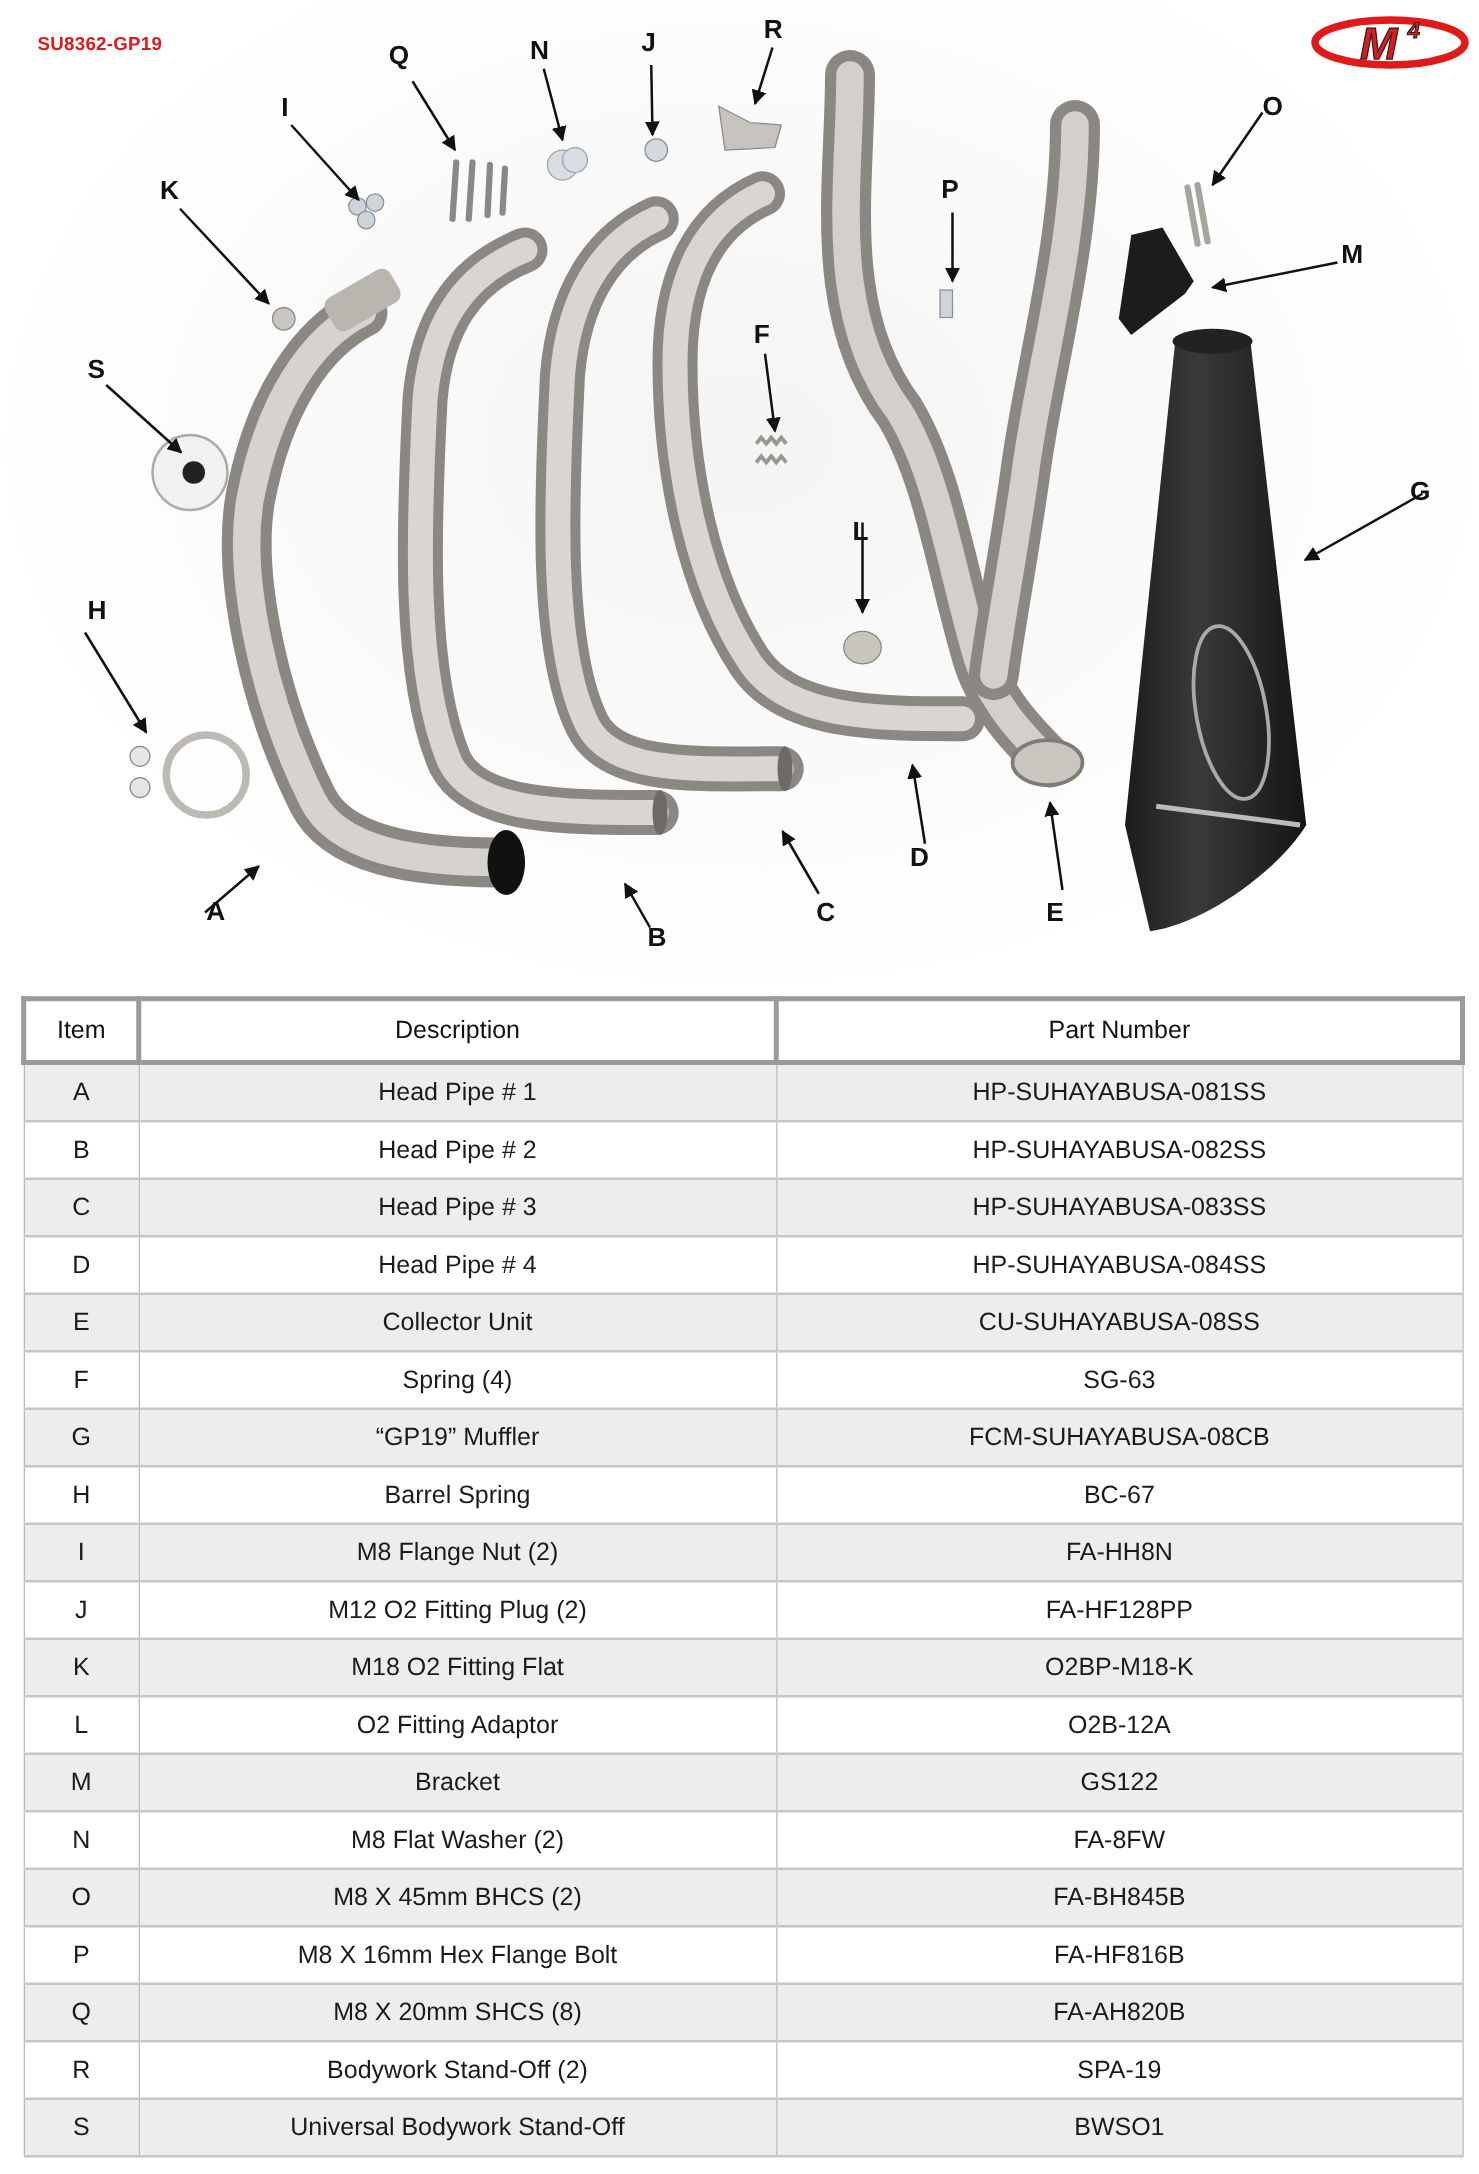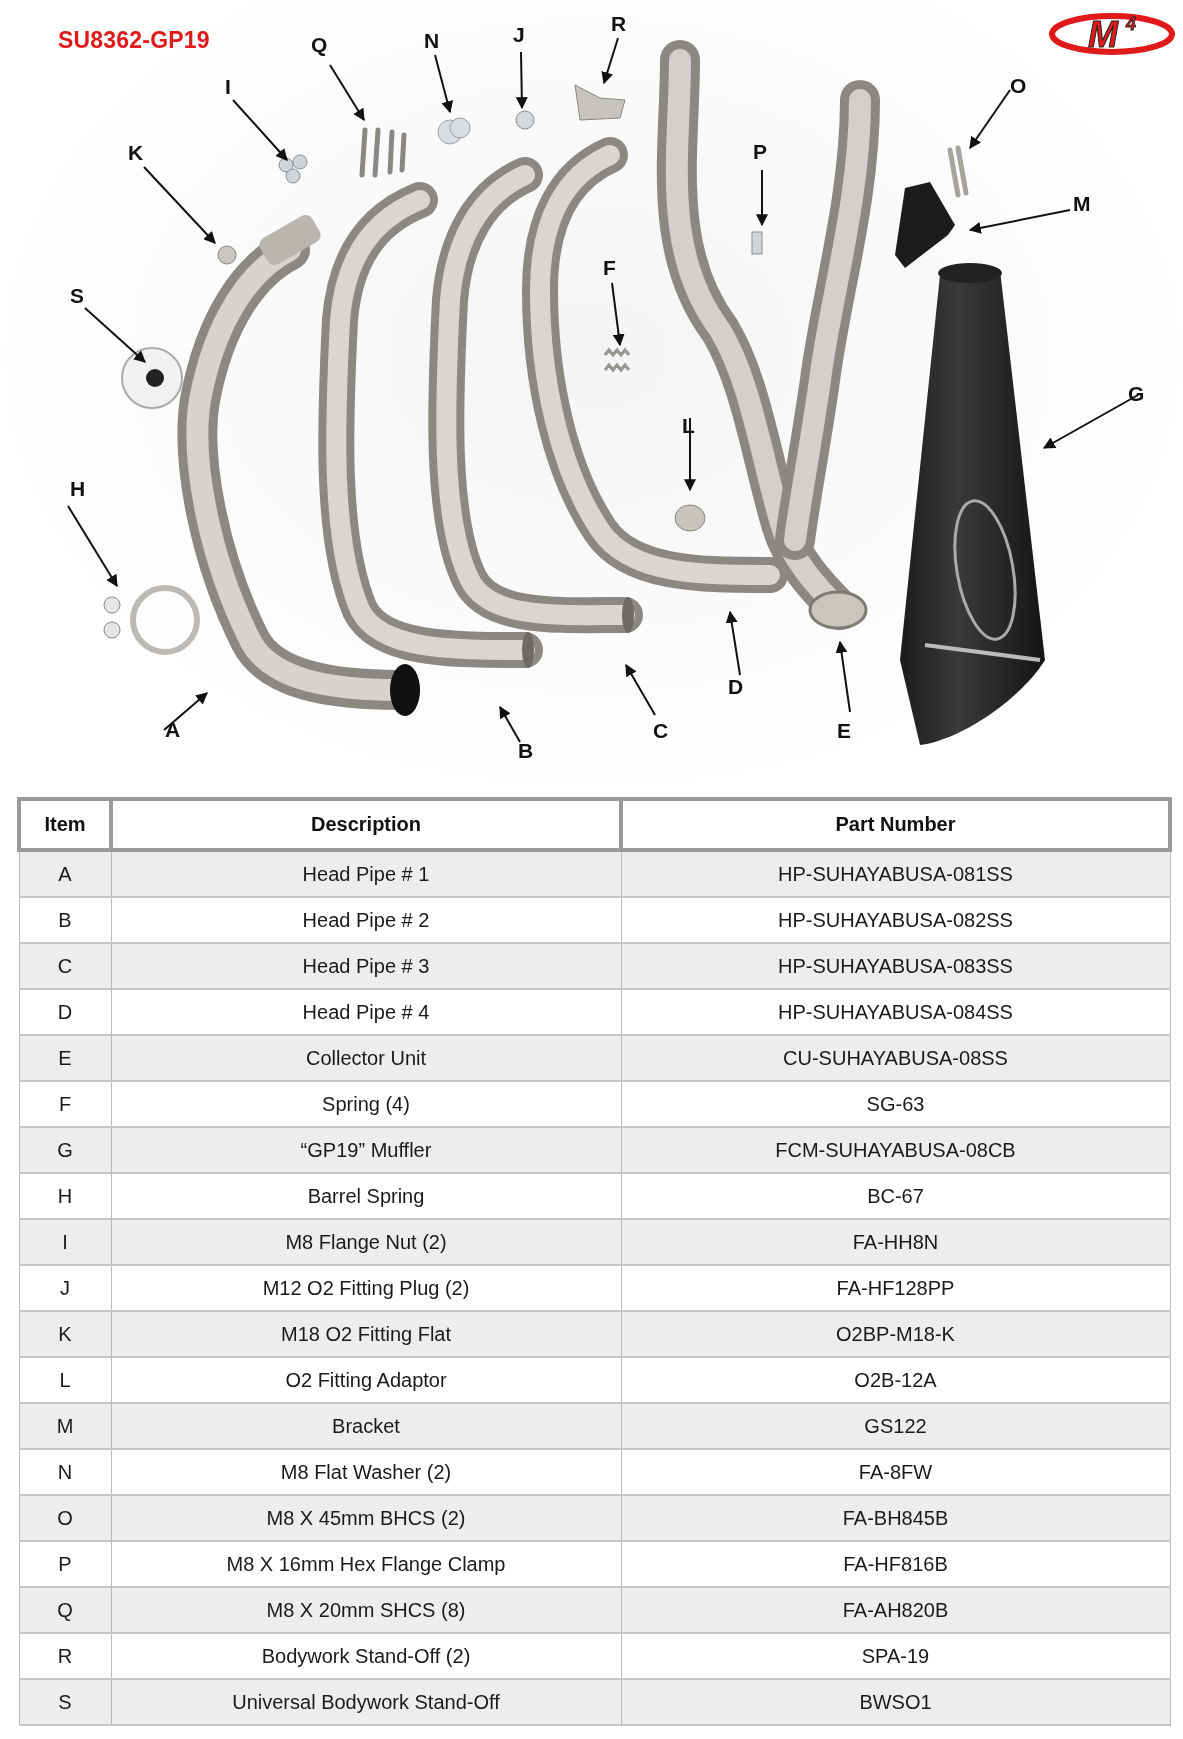--- a/index.html
+++ b/index.html
@@ -1,27 +1,27 @@
 <!DOCTYPE html>
 <html><head>
 <meta charset="utf-8">
 <style>
   html, body { margin: 0; padding: 0; background: #ffffff; }
   body { width: 1183px; height: 1739px; position: relative; overflow: hidden; font-family: "Liberation Sans", sans-serif; }
 
   
   .diagram { position: absolute; left: 0; top: 0; width: 1183px; height: 790px; background: radial-gradient(ellipse at 50% 45%, #f4f4f5 0%, #ffffff 75%); }
-  .kit-code { position: absolute; left: 30px; top: 27px; font-weight: bold; font-size: 23px; color: #e01a1a; letter-spacing: 0.2px; margin-left: 28px; }
+  .kit-code { position: absolute; left: 30px; top: 27px; font-weight: bold; font-size: 15px; color: #e01a1a; letter-spacing: 0.2px; }
   .logo { position: absolute; left: 1048px; top: 10px; width: 128px; height: 48px; }
   .callout { position: absolute; font-weight: bold; font-size: 21px; color: #111; line-height: 1; }
   svg.parts { position: absolute; left: 0; top: 0; }
 
   
   .bom { position: absolute; left: 17px; top: 797px; width: 1151px; border-collapse: collapse; table-layout: fixed; }
-  .bom th { height: 45px; font-weight: bold; font-size: 20px; color: #111; background: #fff; border: 4px solid #9a9a9a; text-align: center; }
+  .bom th { height: 45px; font-weight: normal; font-size: 20px; color: #111; background: #fff; border: 4px solid #9a9a9a; text-align: center; }
   .bom td { height: 44px; font-size: 20px; color: #1a1a1a; text-align: center; border-left: 1px solid #b9b9b9; border-right: 1px solid #b9b9b9; border-bottom: 2px solid #c6c6c6; padding: 0; }
   .bom tr.odd td { background: #ededed; }
   .bom tr.even td { background: #ffffff; }
   .bom col.c1 { width: 92px; }
   .bom col.c2 { width: 510px; }
   .bom col.c3 { width: 549px; }
 </style>
 </head>
 <body>
 
@@ -259,21 +259,21 @@
         <td>M8 Flat Washer (2)</td>
         <td>FA-8FW</td>
       </tr>
     <tr class="odd">
         <td>O</td>
         <td>M8 X 45mm BHCS (2)</td>
         <td>FA-BH845B</td>
       </tr>
     <tr class="even">
         <td>P</td>
-        <td>M8 X 16mm Hex Flange Clamp</td>
+        <td>M8 X 16mm Hex Flange Bolt</td>
         <td>FA-HF816B</td>
       </tr>
     <tr class="odd">
         <td>Q</td>
         <td>M8 X 20mm SHCS (8)</td>
         <td>FA-AH820B</td>
       </tr>
     <tr class="even">
         <td>R</td>
         <td>Bodywork Stand-Off (2)</td>

